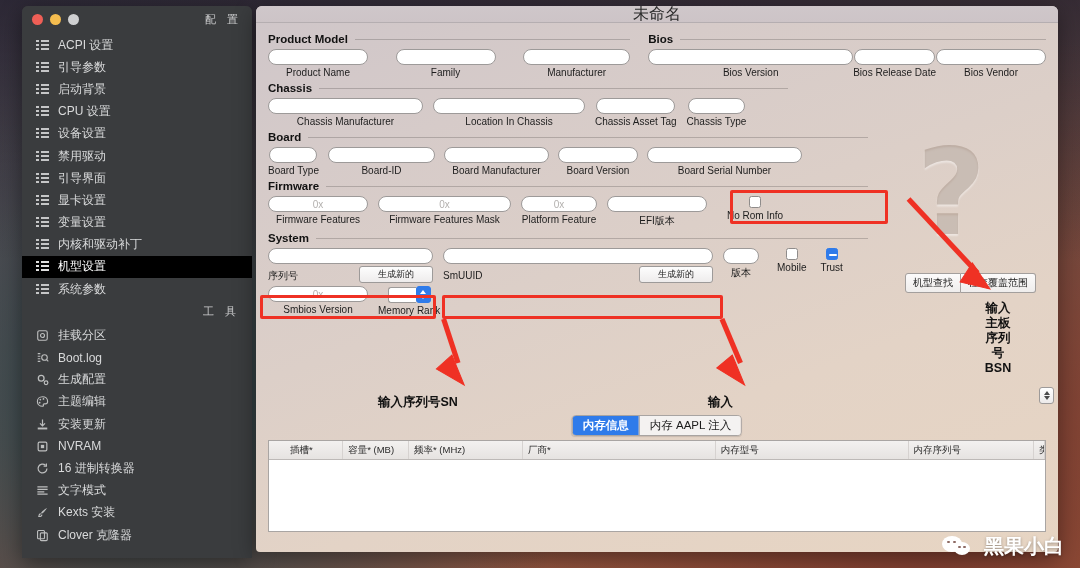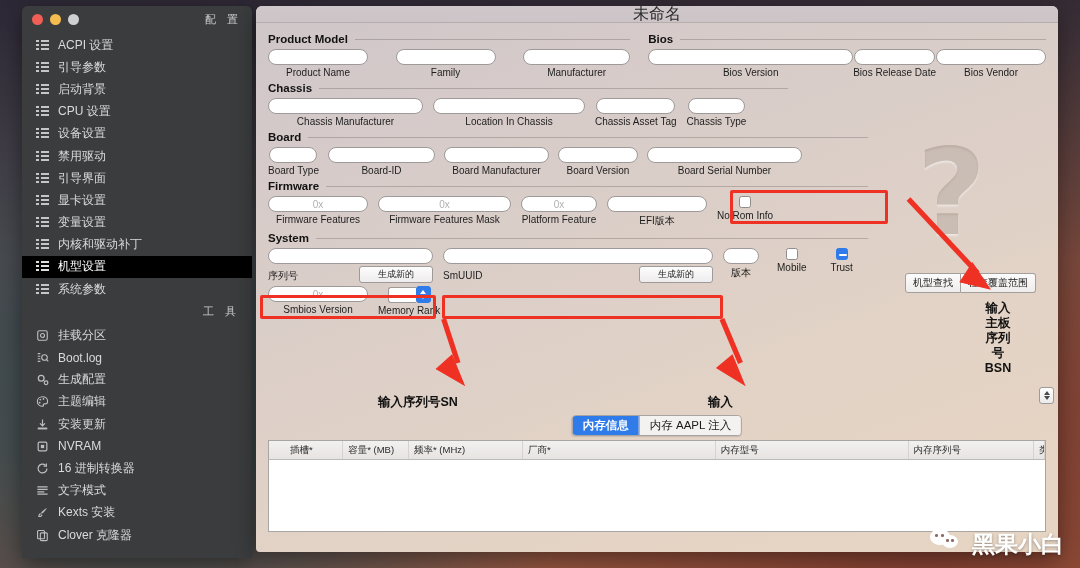--- a/index.html
+++ b/index.html
@@ -182,22 +182,22 @@
   .mtbody{ height:calc(100% - 19px); background:#fff; }
 
   .bottombar{
     position:absolute; left:12px; right:12px; top:515px; height:24px;
     display:flex; align-items:center; font-size:11px; color:#1b1b1b;
   }
 
   
   #wm{
     position:absolute; right:16px; bottom:8px;
-    display:flex; gap:12px;
-    color:#fff; font-size:23px; font-weight:bold;
+    display:flex; align-items:center; gap:12px;
+    color:#fff; font-size:20px; font-weight:bold;
     text-shadow:0 1px 3px rgba(0,0,0,.35);
     pointer-events:none;
   }
   #wm .bub{ position:relative; width:30px; height:22px; }
   #wm .b1,#wm .b2{ position:absolute; background:#fff; border-radius:50%; }
   #wm .b1{ left:0; top:0; width:20px; height:16px; }
   #wm .b2{ left:12px; top:6px; width:16px; height:13px; }
   #wm .b1:after{ content:""; position:absolute; left:2px; bottom:-3px; border:4px solid transparent; border-top-color:#fff;}
   #wm .eye{ position:absolute; width:2.6px; height:2.6px; border-radius:50%; background:#8d6a63; }
 </style>
@@ -484,21 +484,21 @@
             <span class="cap">Firmware Features Mask</span>
           </div>
           <div class="fld">
             <input placeholder="0x" style="width: 76px; text-align: center;">
             <span class="cap">Platform Feature</span>
           </div>
           <div class="fld">
             <input style="width: 100px;">
             <span class="cap">EFI版本</span>
           </div>
-          <div class="fld" style="justify-content:center;">
+          <div class="fld" style="margin-left:10px;justify-content:center;">
           <span class="cb"></span>
           <span class="cap">No Rom Info</span>
         </div>
       </div>
     </div>
 
     <div style="margin-top:4px; width:600px;">
       <div class="sec-head">
         <span>System</span>
           <span class="rule"></span>
@@ -525,21 +525,21 @@
         <div class="fld">
           <input style="width: 36px;">
           <span class="cap">版本</span>
         </div>
 
         <div class="fld" style="margin-left:8px;">
           <span class="cb"></span>
           <span class="cap">Mobile</span>
         </div>
 
-        <div class="fld" style="margin-left:14px;justify-content:space-between;">
+        <div class="fld" style="margin-left:4px;justify-content:space-between;">
           <span class="cb mixed"></span>
           <span class="cap">Trust</span>
         </div>
       </div>
 
       <div class="fieldrow" style="gap:10px; margin-top:3px;">
         <div class="fld">
           <input style="width: 100px; text-align: center;" placeholder="0x">
           <span class="cap">Smbios Version</span>
         </div>

